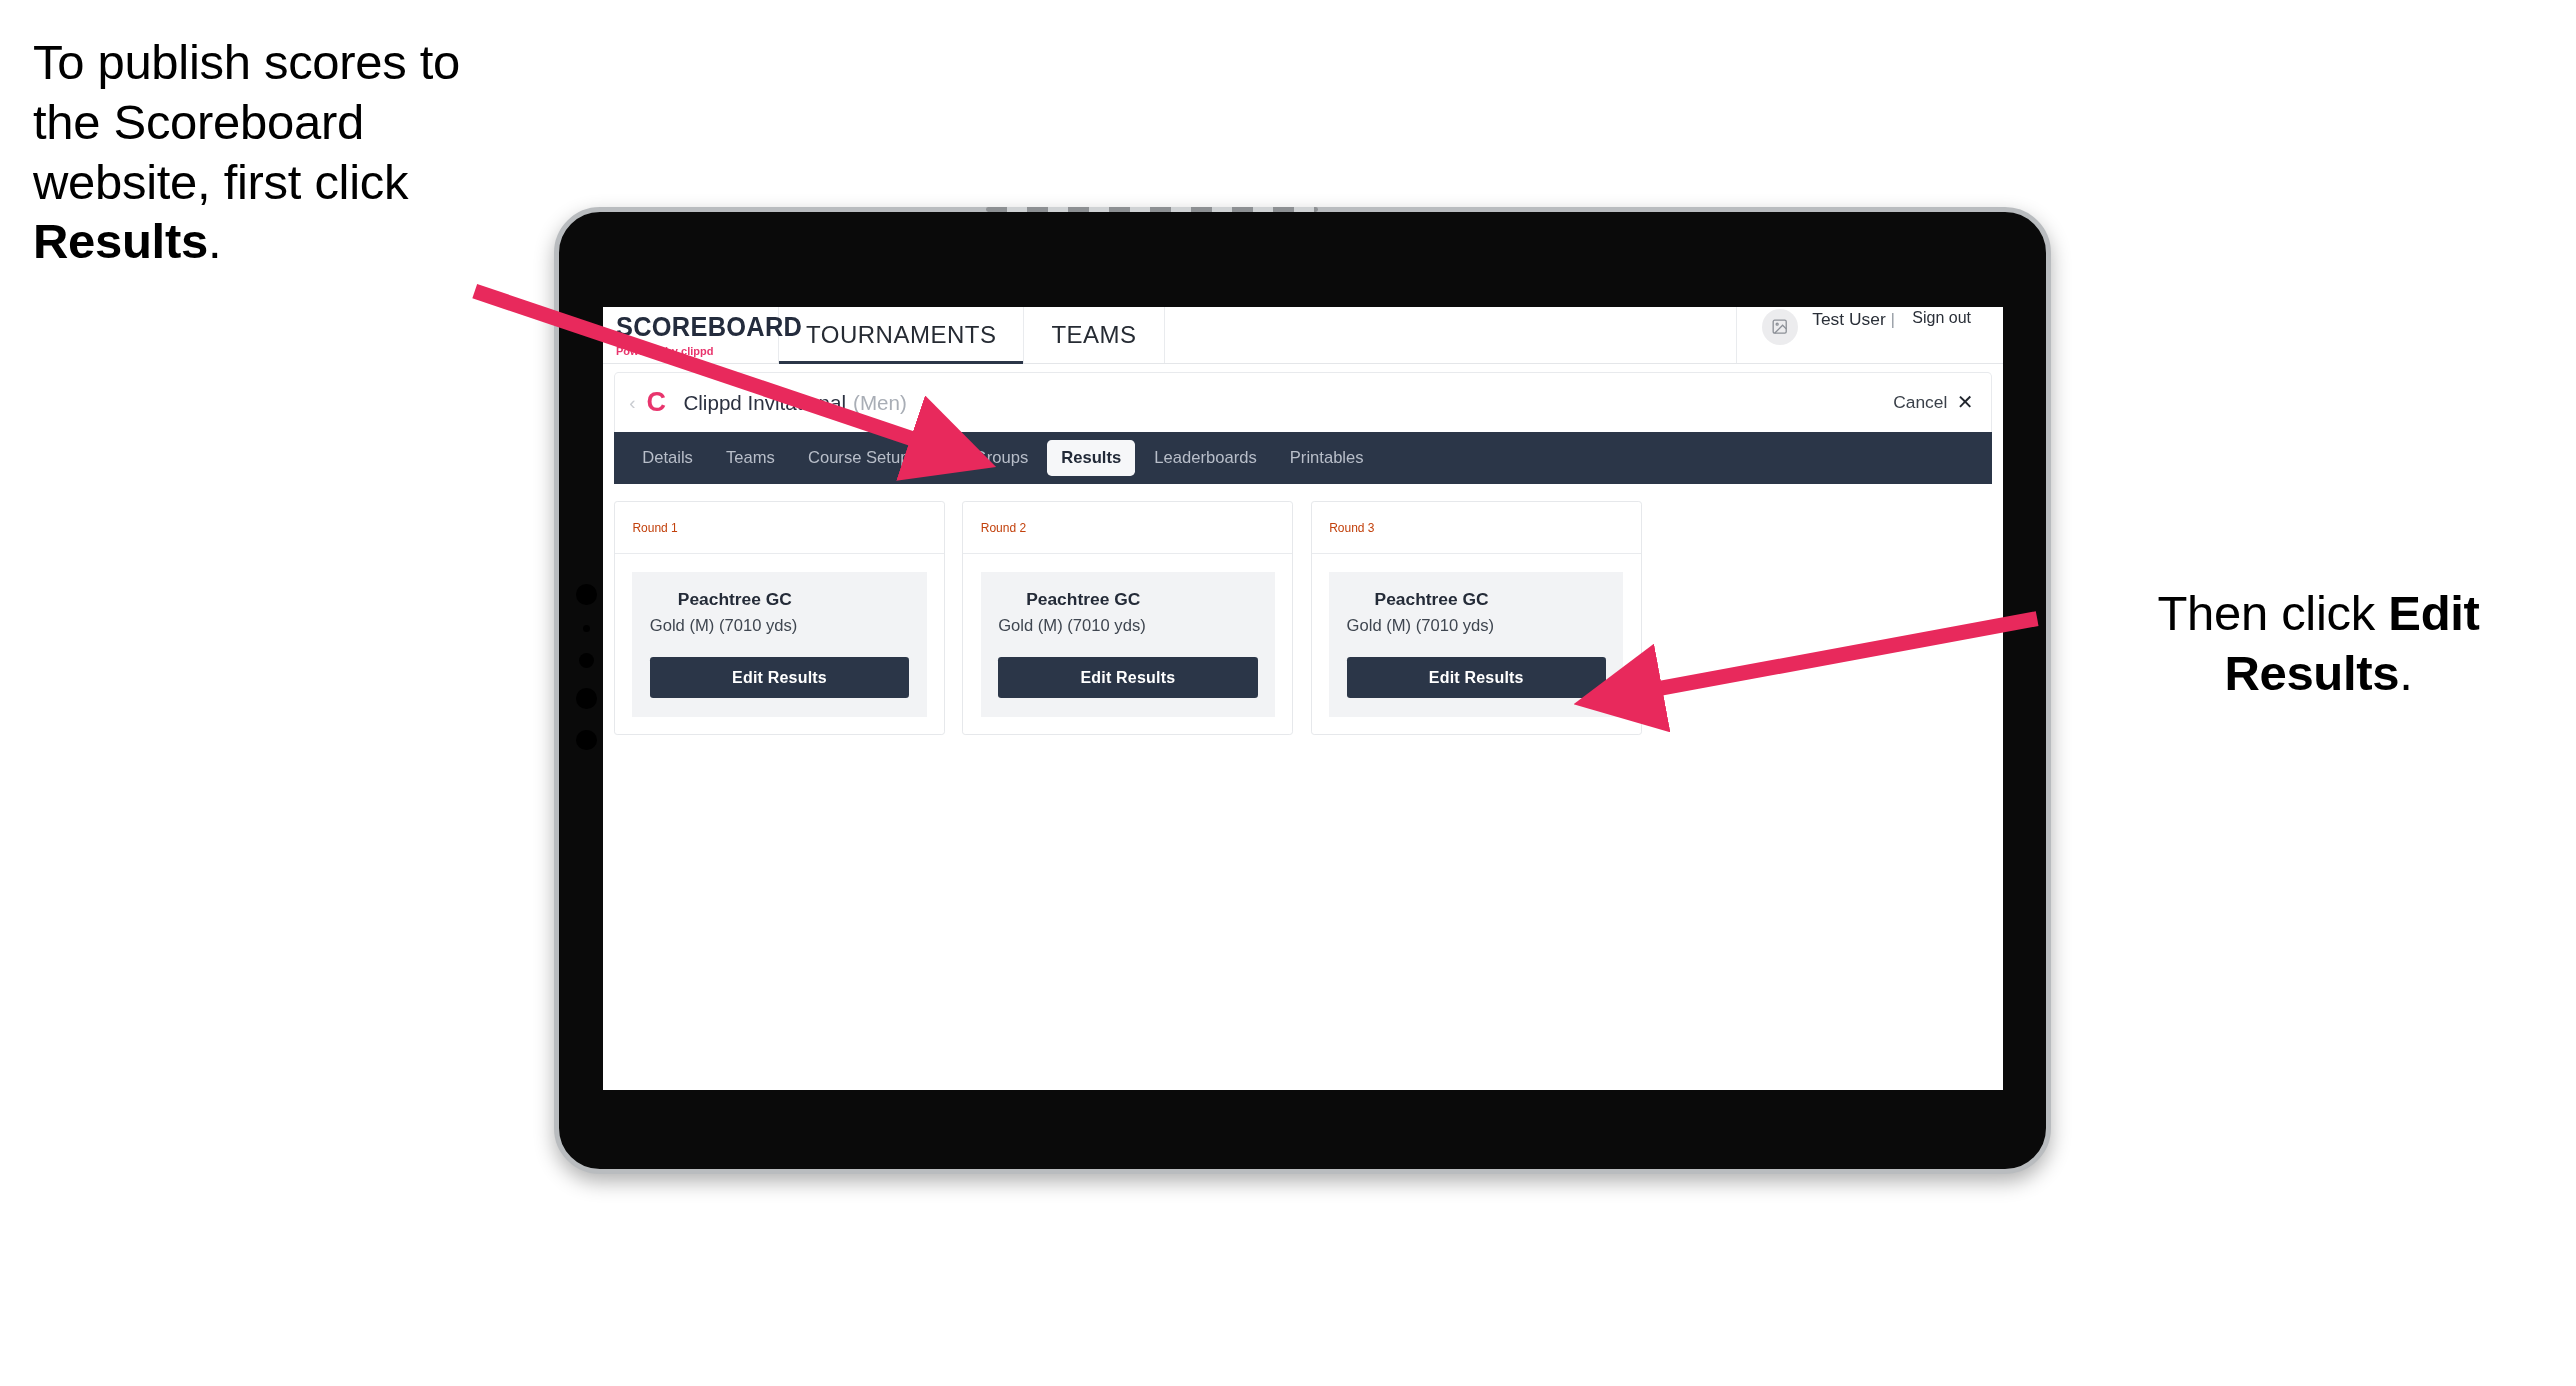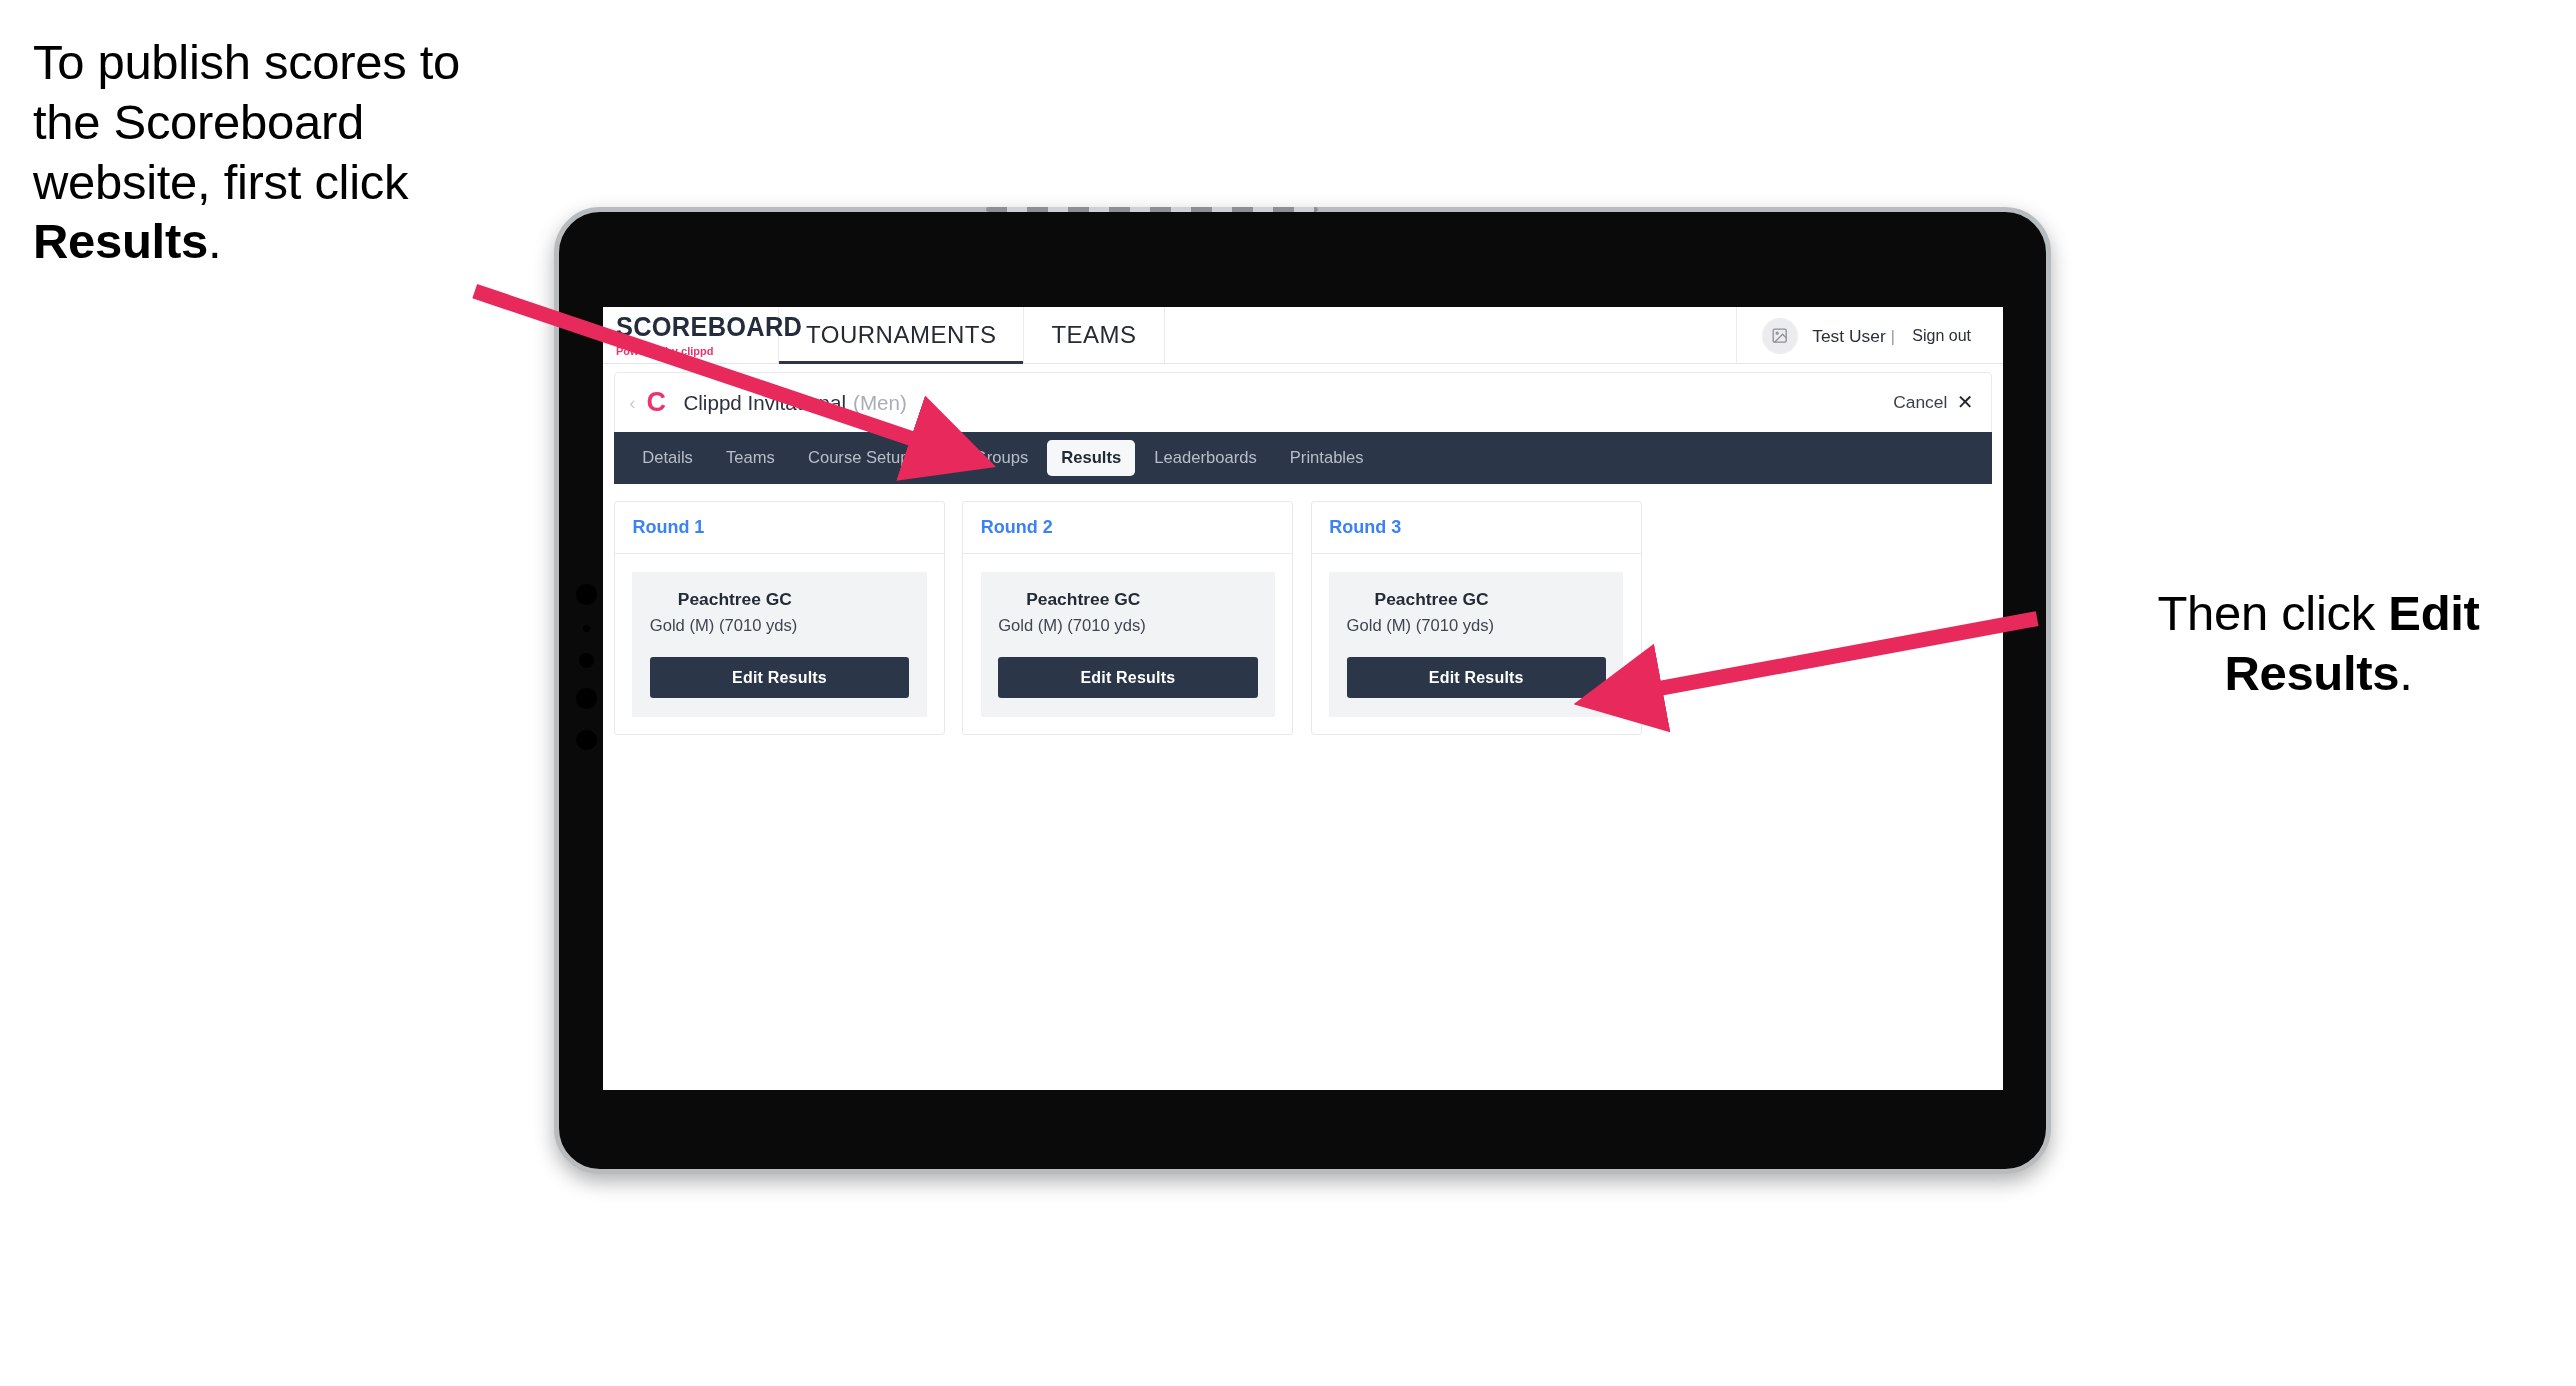--- a/index.html
+++ b/index.html
@@ -80,21 +80,21 @@
 
   .topnav-tab {
     display:flex; align-items:center; padding: 12px 27px;
     font-size: 24px; color:#262b33; letter-spacing: 0.5px;
     border-right: 0.8px solid #e9ebee; position:relative; cursor:pointer;
   }
   .topnav-tab.active::after {
     content:""; position:absolute; left:0; right:0; bottom:-0.8px; height:3.2px; background:#2b3648;
   }
   .topnav-spacer { flex:1; border-right:0.8px solid #e9ebee; }
-  .user-area { display:flex; align-items:center; gap:14.2px; padding: 2px 32px 0 25px; }
+  .user-area { display:flex; align-items:flex-start; gap:14.2px; padding: 2px 32px 0 25px; }
   .avatar {
     width:36px; height:36px; border-radius:50%; background:#ececee;
     display:flex; align-items:center; justify-content:center; color:#8b8f96;
   }
   .user-text { font-size:17.4px; color:#2a2f38; white-space:nowrap; }
   .user-text .sep { color:#9aa0a8; margin: 0 3.2px 0 4.7px; }
   .signout { font-size:16px; color:#2a2f38; cursor:pointer; }
 
   
   .titlebar {
@@ -127,21 +127,21 @@
   .subtab.active { background:#f6f7f9; color:#222a38; font-weight:700; }
 
   
   .content { padding: 17.4px 11px 0 11px; display:flex; gap: 17.4px; }
   .round-card {
     width: 331px; background:#fff; border:0.8px solid #e6e8eb; border-radius: 3.2px;
     display:flex; flex-direction:column;
   }
   .round-head {
     height: 52px; display:flex; align-items:center; padding: 0 17.4px;
-    border-bottom:0.8px solid #e9ebee; font-size:18px; color:#3b82f6; font-weight:700;
+    border-bottom:0.8px solid #e9ebee; font-size:12px; color:#c2410c; font-weight:400;
   }
   .round-body { padding: 17.4px; }
   .course-box { background:#f2f3f5; padding: 17.4px 17.4px 19px 17.4px; }
   .course-name { font-size: 17.4px; font-weight:700; color:#242b38;margin-left:28px; }
   .course-tee  { font-size: 16.6px; color:#3f4650; margin-top: 6.3px; }
   .edit-btn {
     margin-top: 20.6px; width: 100%; height: 41px; background:#2b3648; color:#fff;
     border:none; border-radius: 3.2px; font-size: 16px; font-weight:700;
     font-family:"Liberation Sans", sans-serif; cursor:pointer; letter-spacing:0.2px;
   }

